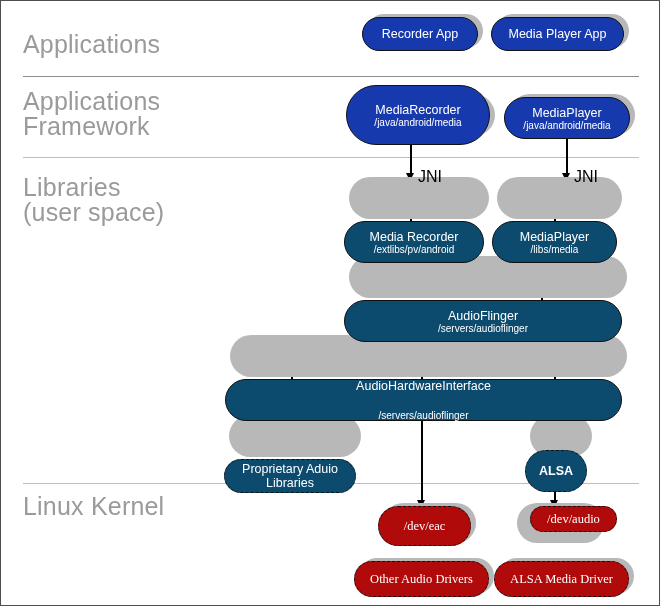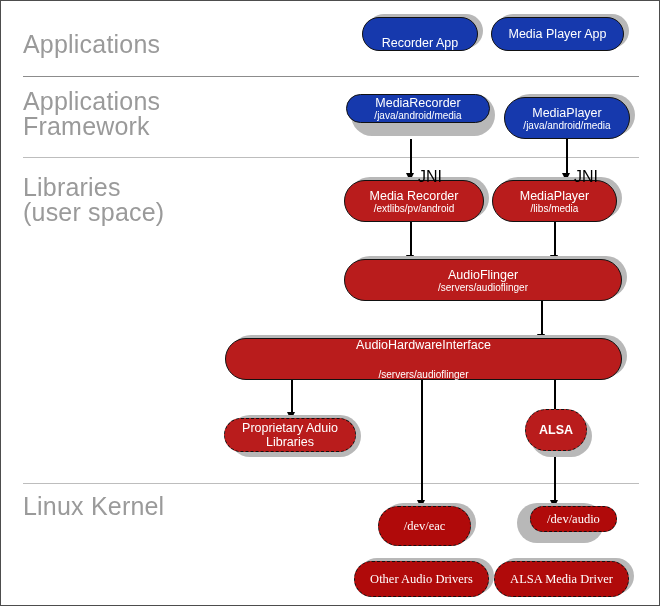--- a/index.html
+++ b/index.html
@@ -54,21 +54,21 @@
     font-size: 12.5px;
     line-height: 14px;
     white-space: nowrap;
   }
   .node .t2 {
     font-size: 10px;
     line-height: 11px;
     white-space: nowrap;
   }
   .node.blue  { background: #1639ad; }
-  .node.green { background: #b91c1c; }
+  .node.green { background: #0c4a6e; margin-top: 41px; }
   .node.red   { background: #b00a0a; font-family: Liberation Serif, serif; }
   .node.dashed { border-style: dashed; border-width: 1.5px; }
 
   .shadow {
     position: absolute;
     border-radius: 999px;
     background: #b8b8b8;
     z-index: 2;
   }
 
@@ -137,31 +137,31 @@
   <div class="vline" style="left:553px; top:375px; height:42px;"></div>
   <div class="arrowhead" style="left:549px; top:411px;"></div>
 
   <div class="vline" style="left:553px; top:455px; height:50px;"></div>
   <div class="arrowhead" style="left:549px; top:499px;"></div>
 
   <div class="edge-label" style="left:417px; top:135px;">JNI</div>
   <div class="edge-label" style="left:573px; top:135px;">JNI</div>
 
   <div class="shadow" style="left:366px; top:13px; width:116px; height:34px;"></div>
-  <div class="node blue" style="left:361px; top:16px; width:116px; height:34px;justify-content:flex-end;">
+  <div class="node blue" style="left:361px; top:16px; width:116px; height:34px;">
     <span class="t1">Recorder App</span>
   </div>
 
   <div class="shadow" style="left:495px; top:13px; width:133px; height:34px;"></div>
   <div class="node blue" style="left:490px; top:16px; width:133px; height:34px;">
     <span class="t1">Media Player App</span>
   </div>
 
   <div class="shadow" style="left:350px; top:93px; width:144px; height:42px;"></div>
-  <div class="node blue" style="left:345px; top:93px; width:144px; height:29px;">
+  <div class="node blue" style="left:345px; top:84px; width:144px; height:60px;">
     <span class="t1">MediaRecorder</span>
     <span class="t2">/java/android/media</span>
   </div>
 
   <div class="shadow" style="left:508px; top:93px; width:126px; height:42px;"></div>
   <div class="node blue" style="left:503px; top:96px; width:126px; height:42px;">
     <span class="t1">MediaPlayer</span>
     <span class="t2">/java/android/media</span>
   </div>
 

